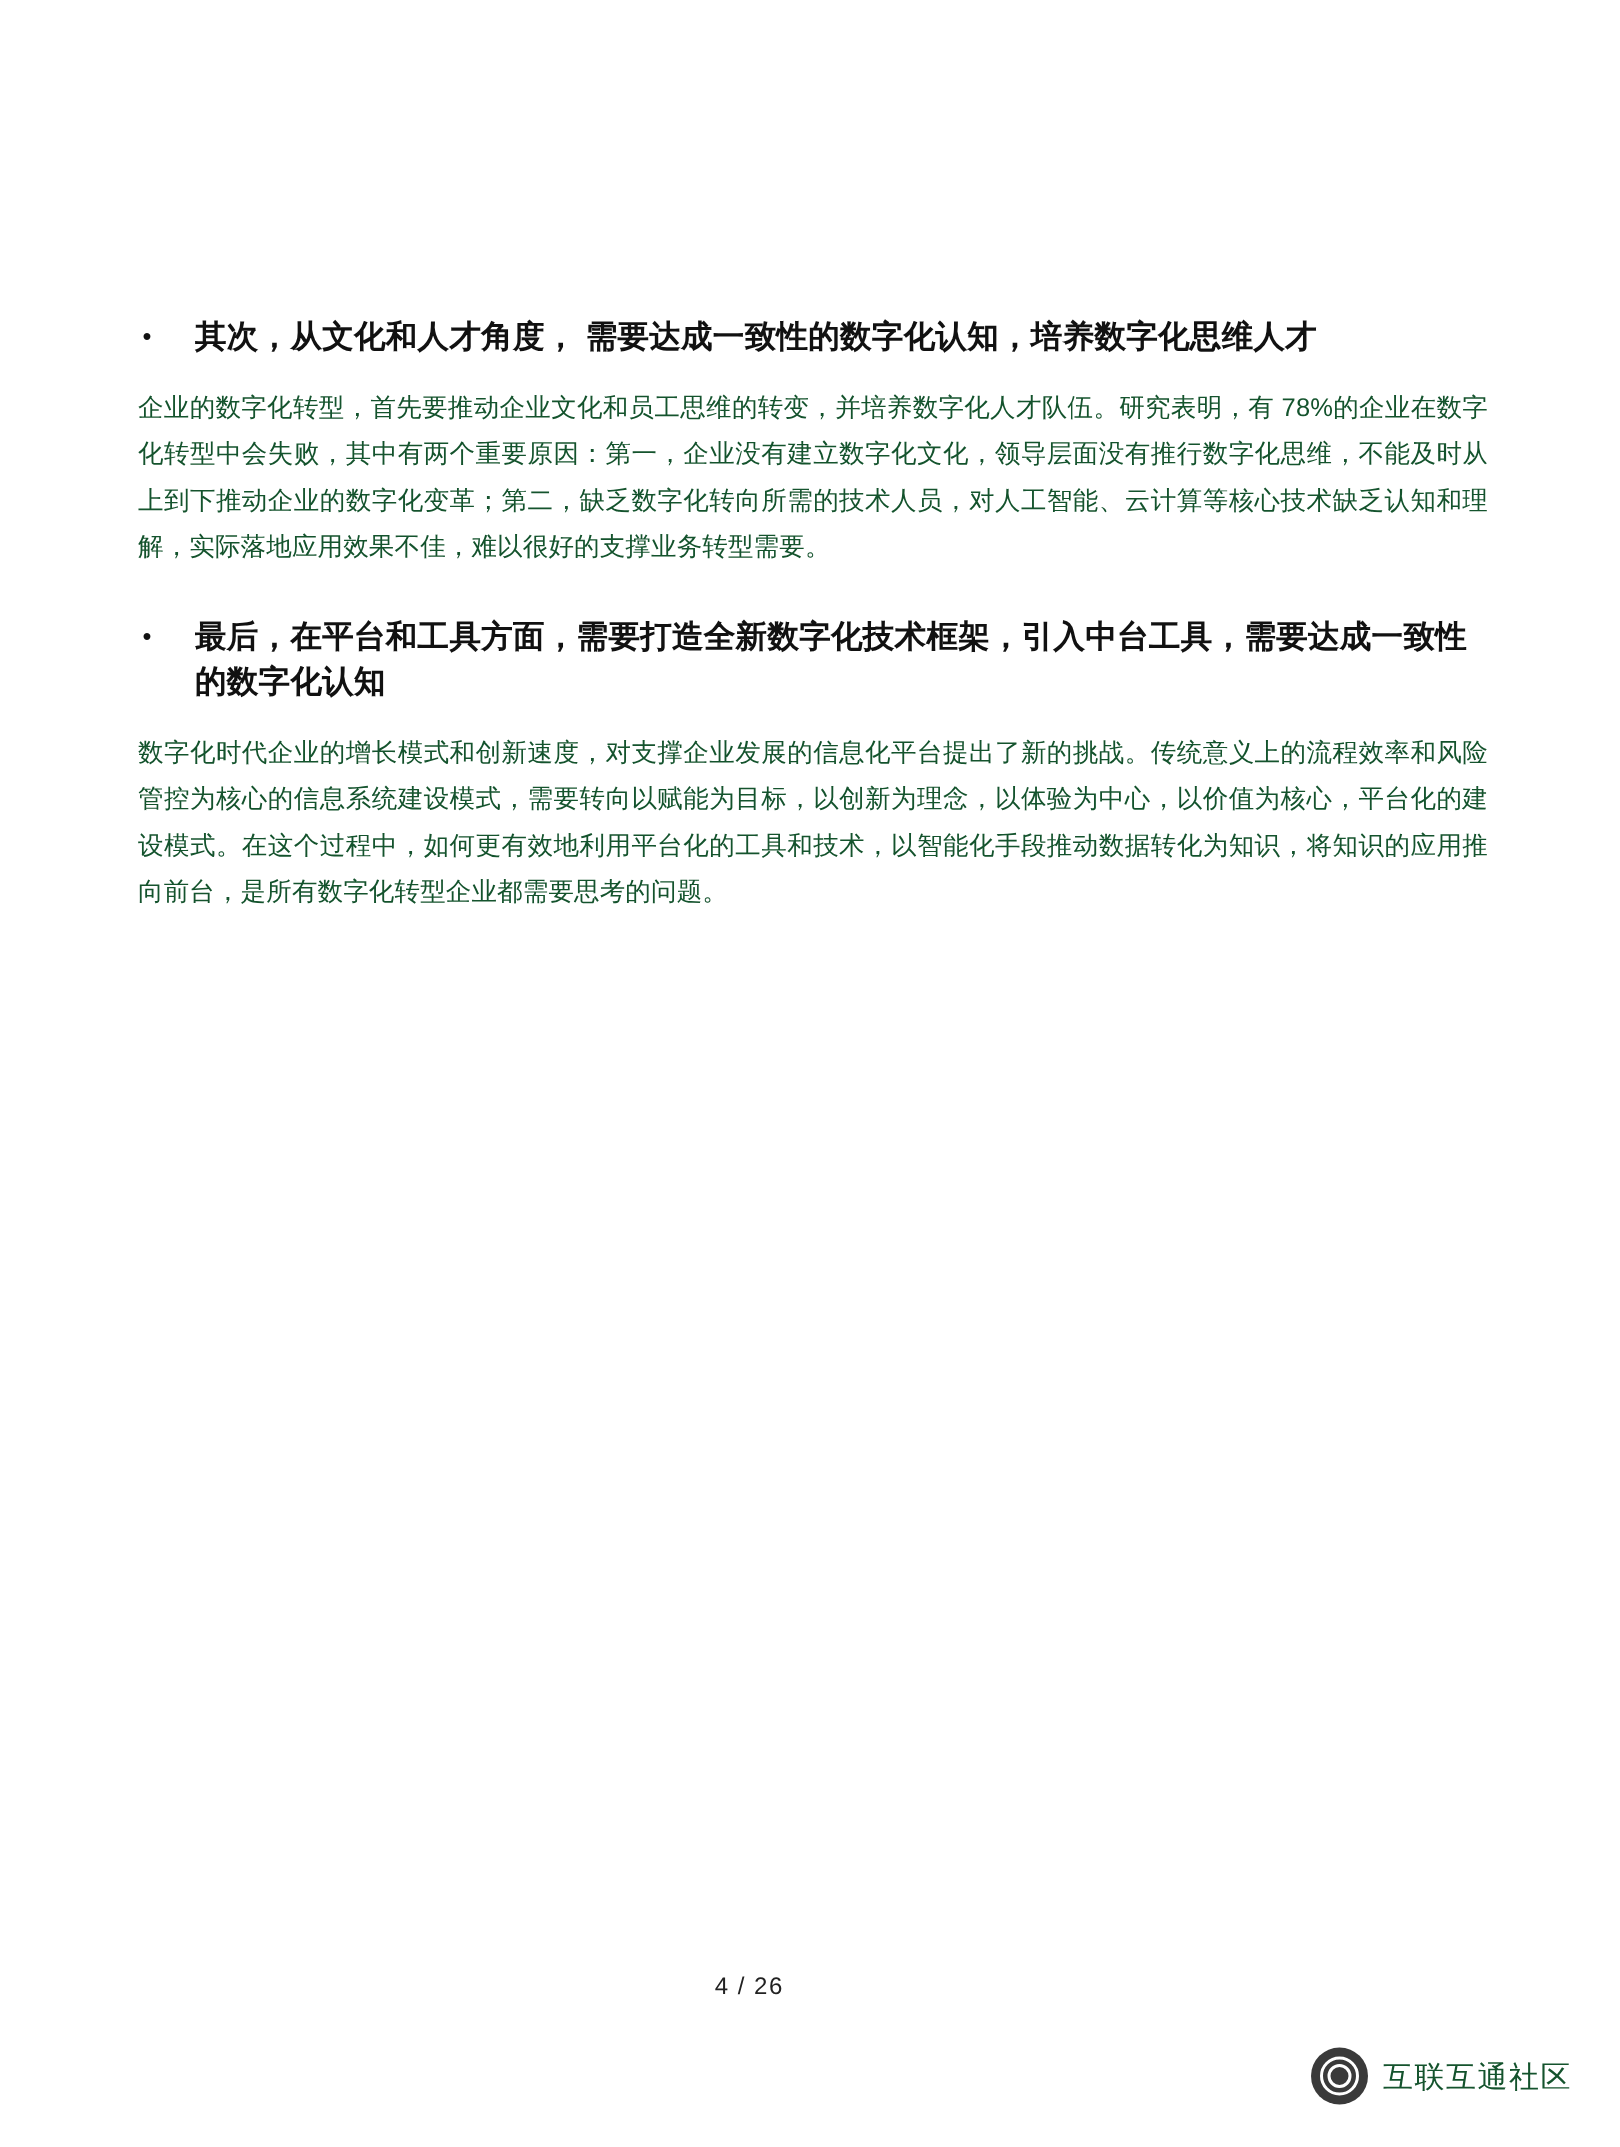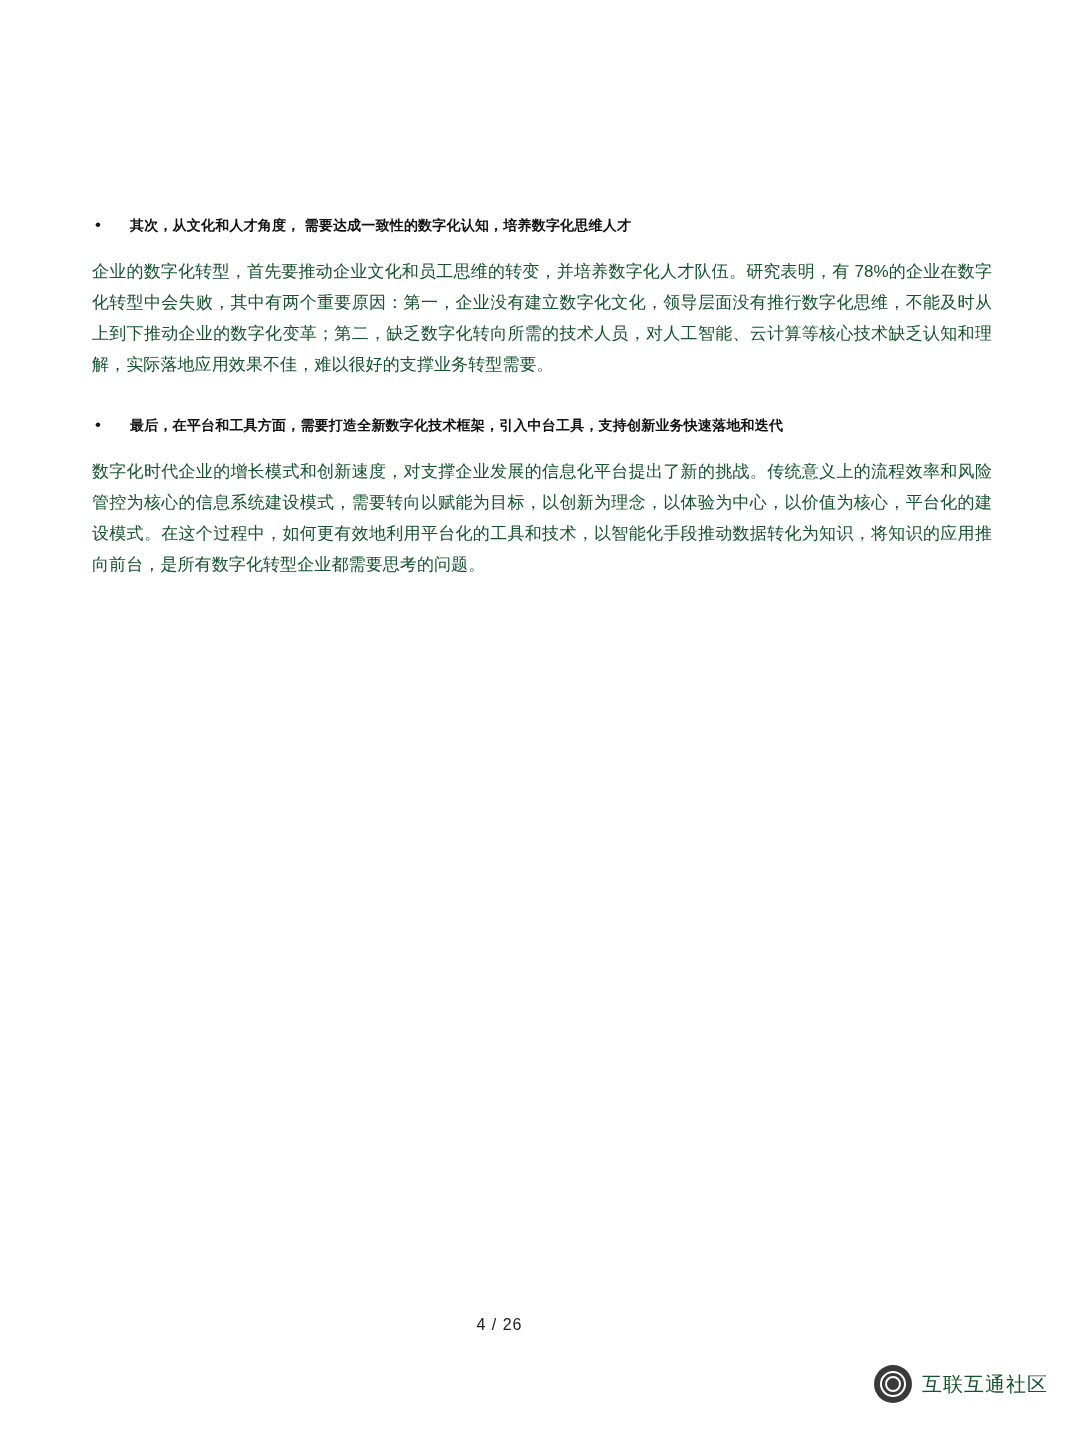--- a/index.html
+++ b/index.html
@@ -41,21 +41,21 @@
     width: 38px;
     font-size: 17px;
     line-height: 30px;
     color: #111;
     text-align: left;
     padding-left: 3px;
     box-sizing: border-box;
   }
   .bullet-heading {
     flex: 1 1 auto;
-    font-size: 14px;
+    font-size: 21px;
     font-weight: bold;
     line-height: 30px;
     letter-spacing: 0.2px;
     color: #111111;
   }
 
   
   .para {
     font-size: 17px;
     line-height: 31px;
@@ -136,21 +136,21 @@
 
     <div class="bullet-block">
       <span class="bullet-dot">•</span>
       <span class="bullet-heading">其次，从文化和人才角度， 需要达成一致性的数字化认知，培养数字化思维人才</span>
     </div>
 
     <p class="para">企业的数字化转型，首先要推动企业文化和员工思维的转变，并培养数字化人才队伍。研究表明，有 78%的企业在数字化转型中会失败，其中有两个重要原因：第一，企业没有建立数字化文化，领导层面没有推行数字化思维，不能及时从上到下推动企业的数字化变革；第二，缺乏数字化转向所需的技术人员，对人工智能、云计算等核心技术缺乏认知和理解，实际落地应用效果不佳，难以很好的支撑业务转型需要。</p>
 
     <div class="bullet-block">
       <span class="bullet-dot">•</span>
-      <span class="bullet-heading">最后，在平台和工具方面，需要打造全新数字化技术框架，引入中台工具，支持创新业务快速落地和迭代</span>
+      <span class="bullet-heading">最后，在平台和工具方面，需要打造全新数字化技术框架，引入中台工具，需要达成一致性的数字化认知</span>
     </div>
 
     <p class="para last">数字化时代企业的增长模式和创新速度，对支撑企业发展的信息化平台提出了新的挑战。传统意义上的流程效率和风险管控为核心的信息系统建设模式，需要转向以赋能为目标，以创新为理念，以体验为中心，以价值为核心，平台化的建设模式。在这个过程中，如何更有效地利用平台化的工具和技术，以智能化手段推动数据转化为知识，将知识的应用推向前台，是所有数字化转型企业都需要思考的问题。</p>
 
   </div>
 
   <div class="page-number">4 / 26</div>
 
   <div class="watermark">
     <span class="wm-logo">

